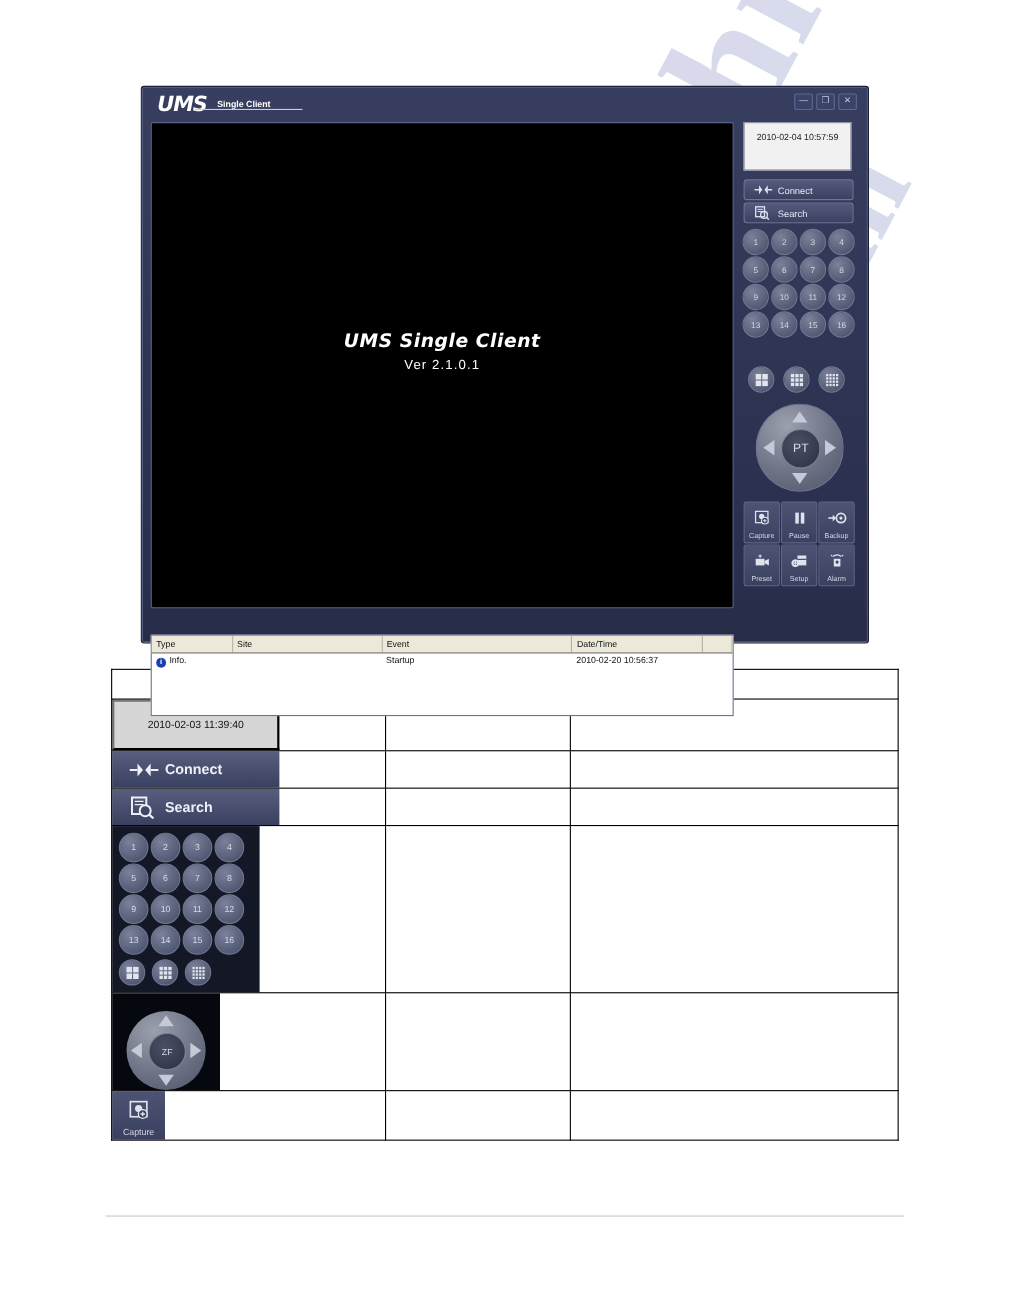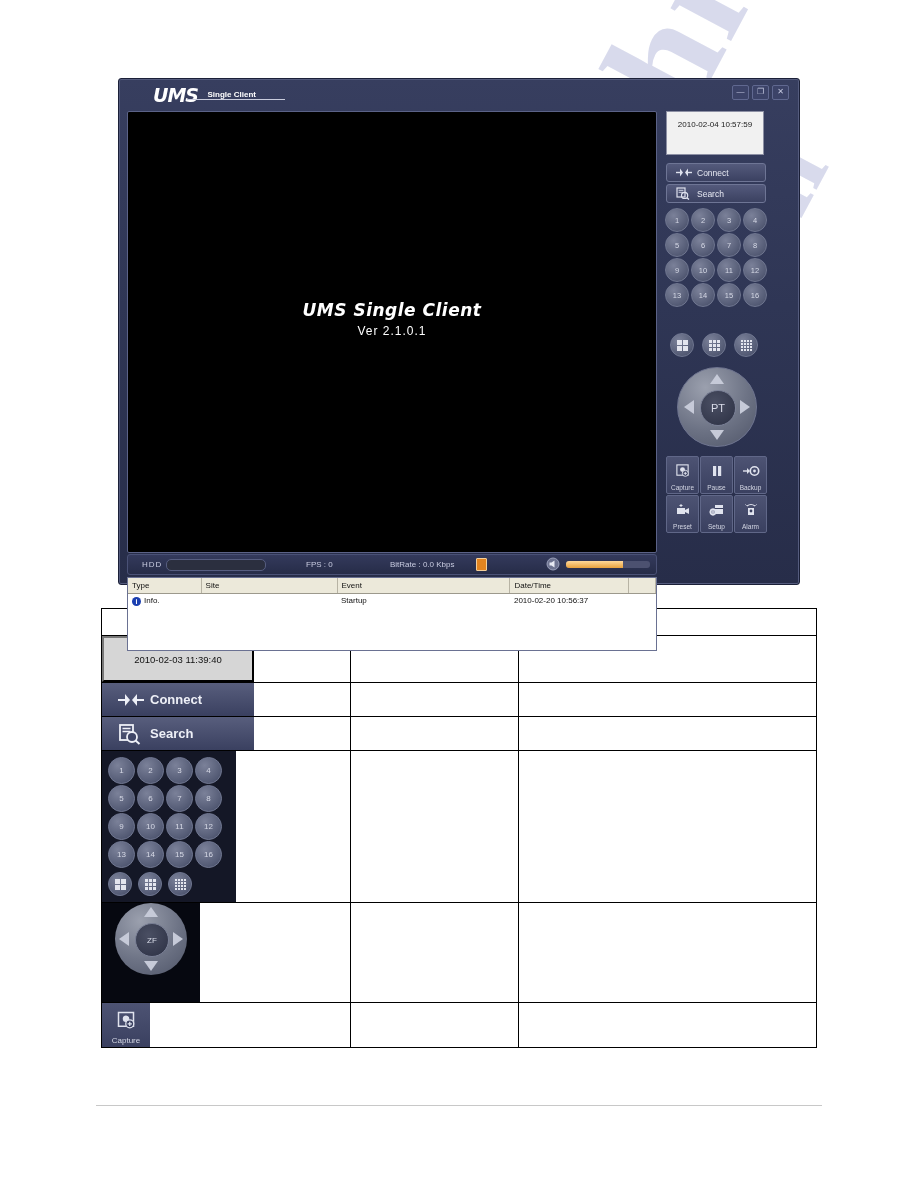--- a/index.html
+++ b/index.html
@@ -17,26 +17,25 @@
     position:absolute;
     font-family:"Liberation Serif", serif;
     color:#b9bddd;opacity:.55;font-weight:700;
     white-space:nowrap;
   }
   .wm1{left:300px;top:560px;font-size:150px;transform:rotate(-62deg);transform-origin:left top;letter-spacing:4px;}
   .wm2{left:640px;top:300px;font-size:115px;transform:rotate(-62deg);transform-origin:left top;letter-spacing:2px;}
 
   
   .app{
-    position:absolute;left:118px;top:78px;width:660px;height:505px;
+    position:absolute;left:128px;top:78px;width:660px;height:505px;
     background:linear-gradient(180deg,#373e5f 0%,#2f3655 45%,#272d49 100%);
     border:1px solid #1b2038;border-radius:3px;
     box-shadow:0 0 0 1px #545b7d inset;
     z-index:10;
-    padding-left:20px;
   }
   .titlebar{height:30px;position:relative;}
   .logo{position:absolute;left:14px;top:5px;color:#fff;}
   .logo .ums{
     font-family:"DejaVu Sans", sans-serif;
     font-style:italic;font-weight:bold;font-size:19px;letter-spacing:-1px;
     display:inline-block;vertical-align:middle;
   }
   .logo .sub{
     font-size:8px;font-weight:bold;display:inline-block;vertical-align:middle;
@@ -218,21 +217,21 @@
     width:124px;background:#141726;padding:6px 4px 6px 6px;
   }
   .mini-chgrid{display:grid;grid-template-columns:repeat(4,29px);grid-auto-rows:28px;}
   .mini-ch{
     width:25px;height:25px;border-radius:50%;
     background:radial-gradient(circle at 35% 30%,#7b8199,#545b75 70%,#41465e);
     border:1px solid #6f7690;color:#d6d9e6;font-size:8px;
     display:flex;align-items:center;justify-content:center;
   }
   .mini-layrow{display:flex;gap:6px;margin-top:3px;}
-  .mini-joywrap{width:98px;height:99px;background:#060810;display:flex;align-items:flex-start;justify-content:center;}
+  .mini-joywrap{width:98px;height:88px;background:#060810;display:flex;align-items:flex-end;justify-content:center;}
   .mini-joy{
     position:relative;width:72px;height:72px;border-radius:50%;
     background:radial-gradient(circle at 35% 25%,#9ba0ae,#6d7385 55%,#4e5467);
   }
   .mini-joy .joy-center{left:20px;top:20px;width:32px;height:32px;font-size:8px;}
   .mini-cap{
     width:48px;height:42px;
     background:linear-gradient(180deg,#4d5373,#3a4060);
     display:flex;flex-direction:column;align-items:center;justify-content:flex-end;
     padding-bottom:2px;color:#d4d7e4;font-size:8px;
@@ -266,36 +265,20 @@
     </div>
   </div>
 
   <div class="video">
     <div class="splash">
       <div class="l1">UMS Single Client</div>
       <div class="l2">Ver 2.1.0.1</div>
     </div>
   </div>
 
-  <div class="statusbar">
-    <div class="sb-hdd-label">HDD</div>
-    <div class="sb-hdd-bar"></div>
-    <div class="sb-fps">FPS :  0</div>
-    <div class="sb-bitrate">BitRate : 0.0 Kbps</div>
-    <div class="spk">
-      <svg width="14" height="14" viewBox="0 0 14 14">
-        <circle cx="7" cy="7" r="6" fill="#6d7governing" style="fill:#6d7390" stroke="#9aa0bb"></circle>
-        <path d="M8.5 3.5 L5.5 5.6 L3.5 5.6 L3.5 8.4 L5.5 8.4 L8.5 10.5 Z" fill="#e8eaf3"></path>
-      </svg>
-    </div>
-    <div class="vol-track">
-      <div class="vol-fill"></div>
-    </div>
-    <div class="vol-thumb"></div>
-  </div>
 
   <div class="logpanel">
     <table class="log-table">
       <thead>
         <tr>
           <th class="col-type">Type</th>
           <th class="col-site">Site</th>
           <th class="col-event">Event</th>
           <th class="col-dt">Date/Time</th>
           <th class="col-x"></th>

